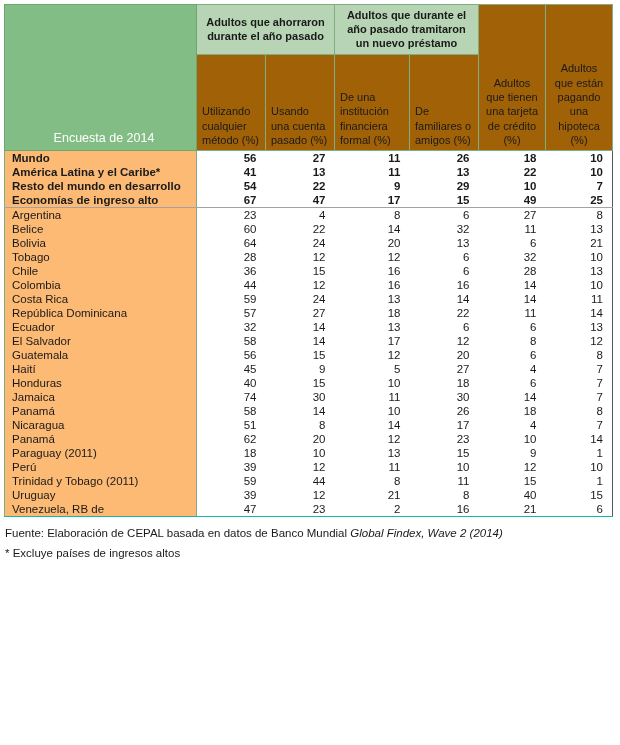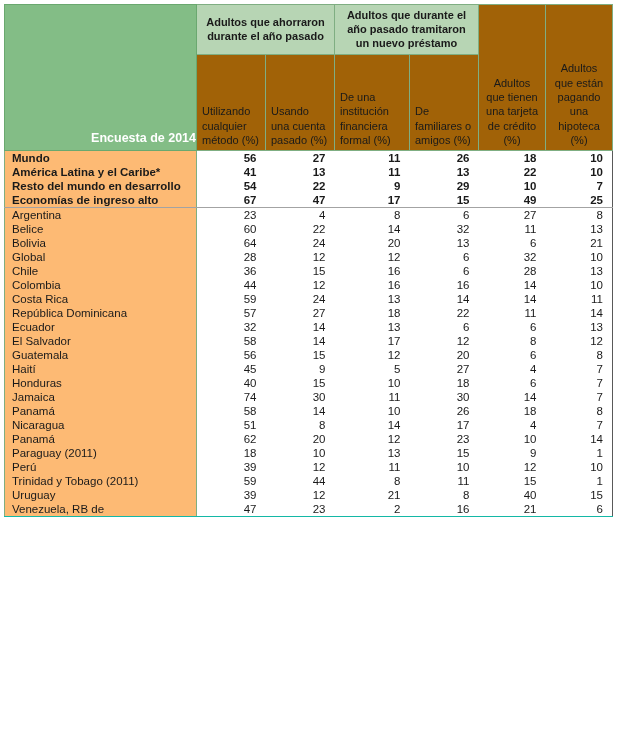--- a/index.html
+++ b/index.html
@@ -30,23 +30,23 @@
     font-size: 11px;
   }
 
   
   .corner-cell {
     background: #83bd86;
     border: 1px solid #6aa86f;
     vertical-align: bottom;
     padding: 0 0 5px 7px;
     color: #ffffff;
-    font-weight: bold;
+    font-weight: normal;
     font-size: 12.5px;
-    text-align: right;
+    text-align: center;
   }
 
   .grp-head {
     background: #b7d5b4;
     border: 1px solid #7fae82;
     font-weight: bold;
     font-size: 11px;
     text-align: center;
     vertical-align: middle;
     line-height: 1.25;
@@ -199,21 +199,21 @@
         <tr class="body-row">
           <td class="name">Bolivia</td>
           <td class="num">64</td>
           <td class="num">24</td>
           <td class="num">20</td>
           <td class="num">13</td>
           <td class="num">6</td>
           <td class="num edge-right">21</td>
         </tr>
         <tr class="body-row">
-          <td class="name">Global</td>
+          <td class="name">Tobago</td>
           <td class="num">28</td>
           <td class="num">12</td>
           <td class="num">12</td>
           <td class="num">6</td>
           <td class="num">32</td>
           <td class="num edge-right">10</td>
         </tr>
         <tr class="body-row">
           <td class="name">Chile</td>
           <td class="num">36</td>
@@ -372,14 +372,18 @@
           <td class="num">47</td>
           <td class="num">23</td>
           <td class="num">2</td>
           <td class="num">16</td>
           <td class="num">21</td>
           <td class="num edge-right">6</td>
         </tr>
       </tbody>
   </table>
 
+  <div class="notes">
+    <div class="note-line"><span>Fuente: Elaboración de CEPAL basada en datos de Banco Mundial </span><span class="ital">Global Findex, Wave 2 (2014)</span></div>
+    <div class="note-line">* Excluye países de ingresos altos</div>
+  </div>
 
 </div>
 
 </body></html>

